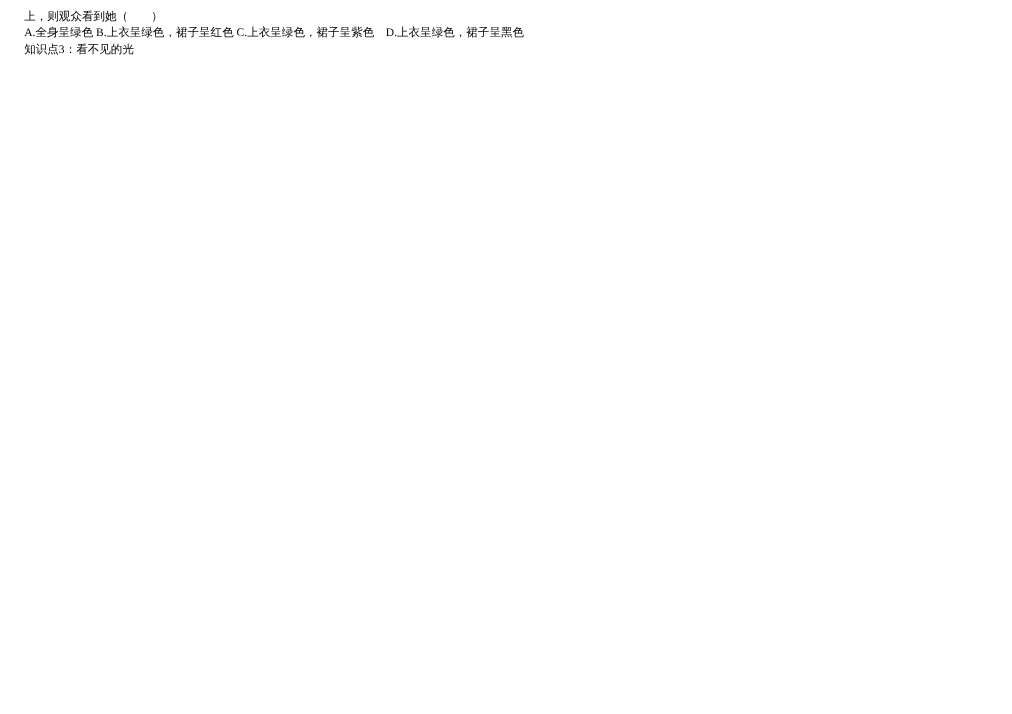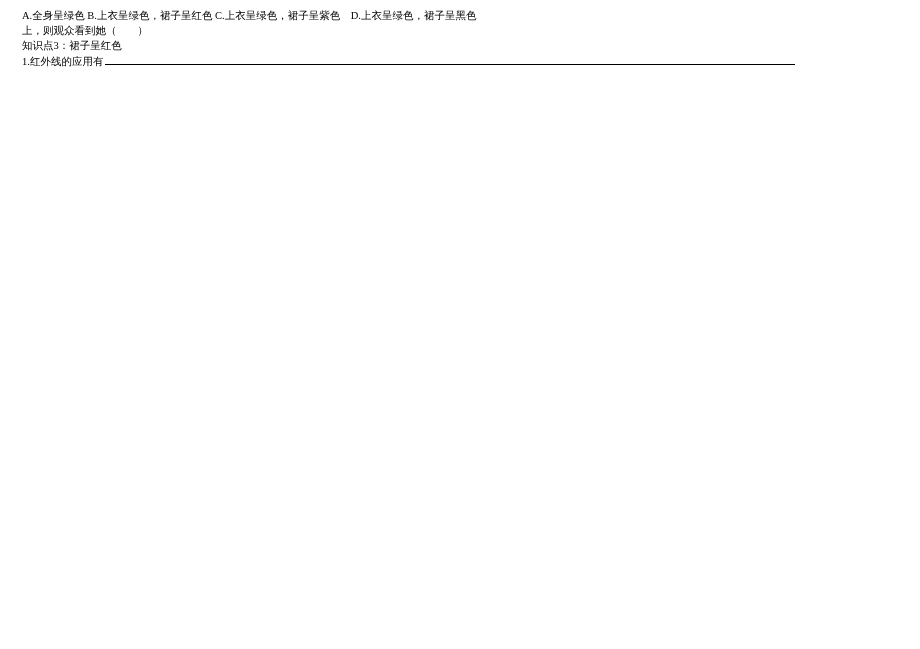--- a/index.html
+++ b/index.html
@@ -27,29 +27,26 @@
     margin-left: 2px;
   }
   .blank-690 { width: 690px; }
 </style>
 </head>
 <body>
 
 <div class="page">
 
   <div class="line">
+    <span>上，则观众看到她（　　）</span>
+  </div>
+
+  <div class="line">
     <span>A.全身呈绿色 B.上衣呈绿色，裙子呈红色 C.上衣呈绿色，裙子呈紫色　D.上衣呈绿色，裙子呈黑色</span>
   </div>
 
   <div class="line">
-    <span>上，则观众看到她（　　）</span>
+    <span>知识点3：看不见的光</span>
   </div>
 
-  <div class="line">
-    <span>知识点3：裙子呈红色</span>
-  </div>
-
-  <div class="line">
-    <span>1.红外线的应用有</span><span class="blank-line blank-690"></span>
-  </div>
 
 
 </div>
 
 </body></html>

